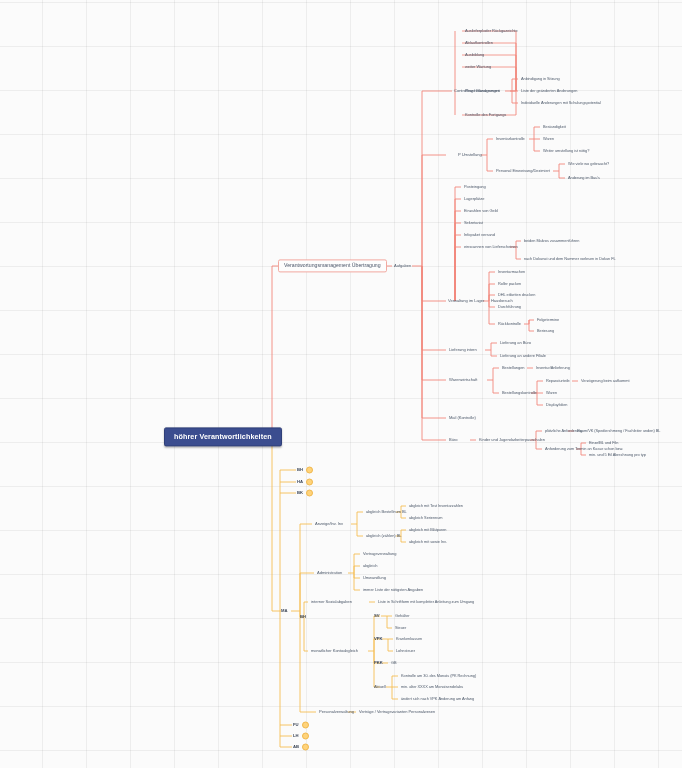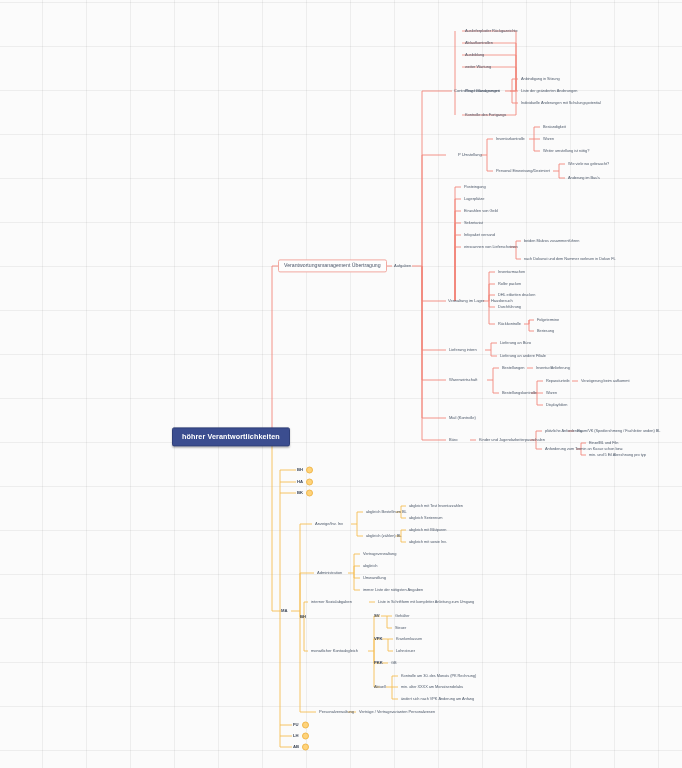--- a/index.html
+++ b/index.html
@@ -140,21 +140,21 @@
       <path d="M374 616 L380 616 M374 639 L380 639 M374 663 L380 663 M374 687 L380 687"></path>
       <path d="M381 616 L387 616 L387 616 M387 616 L387 628 M387 616 L392 616 M387 628 L392 628"></path>
       <path d="M382 639 L388 639 L388 639 M388 639 L388 651 M388 639 L393 639 M388 651 L393 651"></path>
       <path d="M382 663 L388 663"></path>
       <path d="M386 687 L392 687 L392 676 M392 687 L392 687 M392 687 L392 699 M392 676 L398 676 M392 687 L398 687 M392 699 L398 699"></path>
 
       <path d="M348 712 L356 712"></path>
     </g>
   </svg>
 
-  <div class="node root" style="left:172px;top:437px;">höhrer Verantwortlichkeiten</div>
+  <div class="node root" style="left:164px;top:437px;">höhrer Verantwortlichkeiten</div>
 
   <div class="node boxed" style="left:278px;top:266px;">Verantwortungsmanagement Übertragung</div>
   <div class="node lbl" style="left:392px;top:266px;">Aufgaben</div>
 
   <div class="node lbl" style="left:452px;top:91px;">Controlling / Management</div>
   <div class="node lbl t2" style="left:463px;top:31px;">Auslieferploder Rückgazeichte</div>
   <div class="node lbl t2" style="left:463px;top:43px;">Ablaufkontrollen</div>
   <div class="node lbl t2" style="left:463px;top:55px;">Ausbildung</div>
   <div class="node lbl t2" style="left:463px;top:67px;">weiter Wartung</div>
   <div class="node lbl t2" style="left:463px;top:91px;">Prozessänderungen</div>

